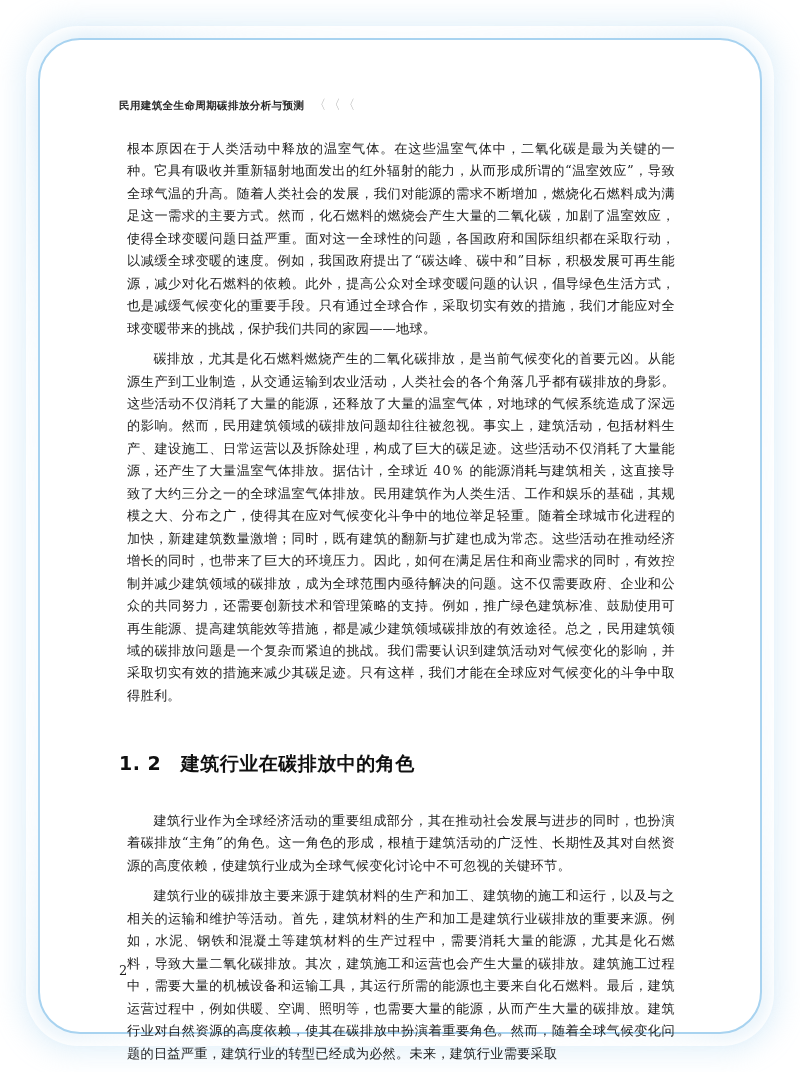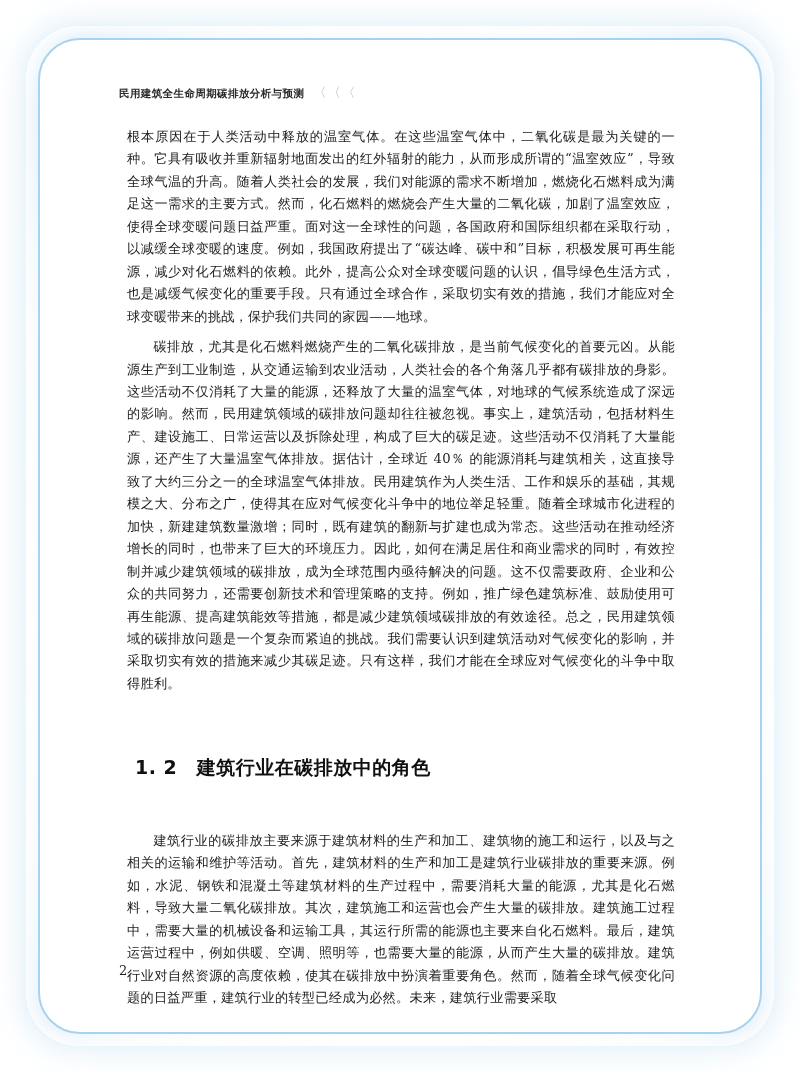--- a/index.html
+++ b/index.html
@@ -53,21 +53,21 @@
     border: 2px solid #a8d3f0;
     border-radius: 42px;
     background: #ffffff;
     box-sizing: border-box;
   }
 
   
   .content {
     position: absolute;
     left: 119px;
-    top: 84px;
+    top: 96px;
     width: 564px;
   }
 
   
   .runhead {
     display: flex;
     align-items: baseline;
     font-family: "DejaVu Sans", "Liberation Sans", sans-serif;
     font-size: 10.5px;
     font-weight: bold;
@@ -99,21 +99,21 @@
     letter-spacing: 0.02em;
     word-break: break-all;
     font-family: "DejaVu Serif", "Liberation Serif", serif;
   }
   p.body.indent {
     text-indent: 2em;
   }
 
   
   h2.section {
-    margin: 16px;
+    margin: 0;
     padding: 0;
     font-family: "DejaVu Sans", "Liberation Sans", sans-serif;
     font-weight: bold;
     font-size: 19px;
     color: #101010;
     letter-spacing: 0.5px;
     white-space: pre;
     line-height: 1.3;
   }
   .sec-pad-top { height: 36px; }
@@ -148,20 +148,21 @@
     <p class="body">根本原因在于人类活动中释放的温室气体。在这些温室气体中，二氧化碳是最为关键的一种。它具有吸收并重新辐射地面发出的红外辐射的能力，从而形成所谓的“温室效应”，导致全球气温的升高。随着人类社会的发展，我们对能源的需求不断增加，燃烧化石燃料成为满足这一需求的主要方式。然而，化石燃料的燃烧会产生大量的二氧化碳，加剧了温室效应，使得全球变暖问题日益严重。面对这一全球性的问题，各国政府和国际组织都在采取行动，以减缓全球变暖的速度。例如，我国政府提出了“碳达峰、碳中和”目标，积极发展可再生能源，减少对化石燃料的依赖。此外，提高公众对全球变暖问题的认识，倡导绿色生活方式，也是减缓气候变化的重要手段。只有通过全球合作，采取切实有效的措施，我们才能应对全球变暖带来的挑战，保护我们共同的家园——地球。</p>
 
     <p class="body indent">碳排放，尤其是化石燃料燃烧产生的二氧化碳排放，是当前气候变化的首要元凶。从能源生产到工业制造，从交通运输到农业活动，人类社会的各个角落几乎都有碳排放的身影。这些活动不仅消耗了大量的能源，还释放了大量的温室气体，对地球的气候系统造成了深远的影响。然而，民用建筑领域的碳排放问题却往往被忽视。事实上，建筑活动，包括材料生产、建设施工、日常运营以及拆除处理，构成了巨大的碳足迹。这些活动不仅消耗了大量能源，还产生了大量温室气体排放。据估计，全球近 40％ 的能源消耗与建筑相关，这直接导致了大约三分之一的全球温室气体排放。民用建筑作为人类生活、工作和娱乐的基础，其规模之大、分布之广，使得其在应对气候变化斗争中的地位举足轻重。随着全球城市化进程的加快，新建建筑数量激增；同时，既有建筑的翻新与扩建也成为常态。这些活动在推动经济增长的同时，也带来了巨大的环境压力。因此，如何在满足居住和商业需求的同时，有效控制并减少建筑领域的碳排放，成为全球范围内亟待解决的问题。这不仅需要政府、企业和公众的共同努力，还需要创新技术和管理策略的支持。例如，推广绿色建筑标准、鼓励使用可再生能源、提高建筑能效等措施，都是减少建筑领域碳排放的有效途径。总之，民用建筑领域的碳排放问题是一个复杂而紧迫的挑战。我们需要认识到建筑活动对气候变化的影响，并采取切实有效的措施来减少其碳足迹。只有这样，我们才能在全球应对气候变化的斗争中取得胜利。</p>
 
     <div class="sec-pad-top"></div>
 
     <h2 class="section">1. 2　建筑行业在碳排放中的角色</h2>
 
     <div class="sec-pad-bottom"></div>
 
+    <p class="body indent">建筑行业作为全球经济活动的重要组成部分，其在推动社会发展与进步的同时，也扮演着碳排放“主角”的角色。这一角色的形成，根植于建筑活动的广泛性、长期性及其对自然资源的高度依赖，使建筑行业成为全球气候变化讨论中不可忽视的关键环节。</p>
 
     <p class="body indent">建筑行业的碳排放主要来源于建筑材料的生产和加工、建筑物的施工和运行，以及与之相关的运输和维护等活动。首先，建筑材料的生产和加工是建筑行业碳排放的重要来源。例如，水泥、钢铁和混凝土等建筑材料的生产过程中，需要消耗大量的能源，尤其是化石燃料，导致大量二氧化碳排放。其次，建筑施工和运营也会产生大量的碳排放。建筑施工过程中，需要大量的机械设备和运输工具，其运行所需的能源也主要来自化石燃料。最后，建筑运营过程中，例如供暖、空调、照明等，也需要大量的能源，从而产生大量的碳排放。建筑行业对自然资源的高度依赖，使其在碳排放中扮演着重要角色。然而，随着全球气候变化问题的日益严重，建筑行业的转型已经成为必然。未来，建筑行业需要采取</p>
 
   </div>
 
   <div class="folio">2</div>
 
 </div>
 
 </body></html>

